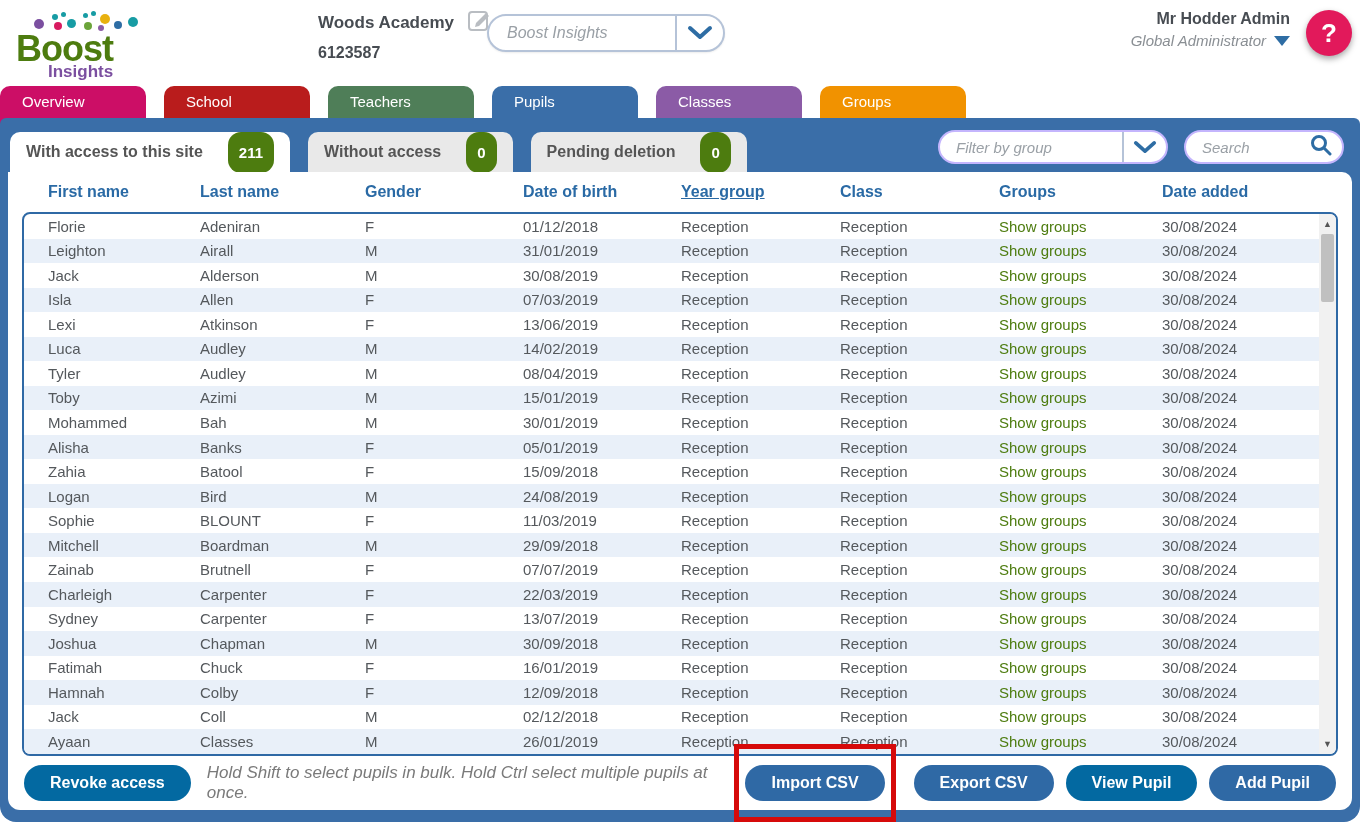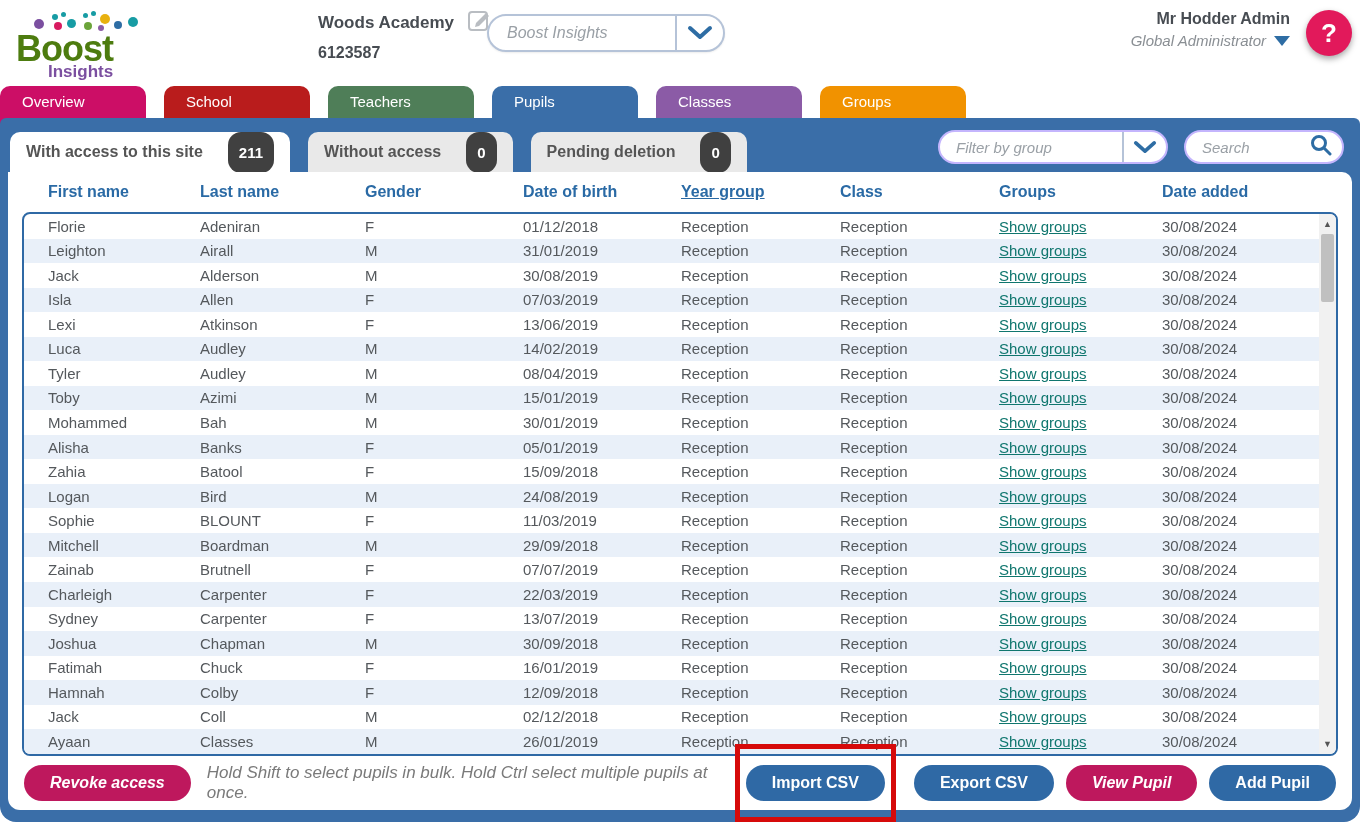--- a/index.html
+++ b/index.html
@@ -52,21 +52,21 @@
     font-size:15px; line-height:32px; padding-left:22px; cursor:pointer; }
 
   
   .panel { position:absolute; top:118px; left:0; width:1360px; height:704px; background:#3A6EA8;
     border-radius:6px 6px 16px 16px; }
 
   .subtab-row { height:54px; display:flex; align-items:flex-end; padding:0 16px 0 10px; gap:18px; }
   .subtab { height:40px; display:flex; align-items:center; gap:25px; padding:0 16px;
     border-radius:10px 10px 0 0; font-size:16px; font-weight:bold; color:#555; background:#E9E9E9; cursor:pointer; }
   .subtab.active { background:#fff; }
-  .count-badge { background:#404040; color:#fff; font-size:15px; font-weight:bold; border-radius:13px;
+  .count-badge { background:#4d7c0f; color:#fff; font-size:15px; font-weight:bold; border-radius:13px;
     padding:12px 11px; }
 
   .filter-group { margin-left:auto; display:flex; align-items:center; gap:16px; padding-bottom:8px; }
   .pill { height:34px; background:#fff; border:2px solid #c4b5fd; border-radius:17px; display:flex;
     align-items:center; }
   .filter-pill { width:230px; cursor:pointer; }
   .filter-pill .val { flex:1; padding-left:16px; font-size:15px; font-style:italic; color:#9AA0A6; }
   .filter-pill .chev { width:44px; height:100%; border-left:2px solid #B5C3D8; display:flex; align-items:center; justify-content:center; }
   .search-pill { width:160px; padding:0 10px 0 4px; }
   .search-pill input { flex:1; border:none; outline:none; font-size:15px; font-style:italic; color:#555;
@@ -80,35 +80,35 @@
     grid-template-columns:152px 165px 158px 158px 159px 159px 163px 1fr; align-items:center; }
   .th { font-size:16px; font-weight:bold; color:#2A6AA5; cursor:pointer; }
   .th.sorted { text-decoration:underline; }
 
   .listbox { margin:0 14px; height:544px; border:2px solid #2F69A5; border-radius:8px; display:flex;
     overflow:hidden; background:#fff; }
   .rows { flex:1; display:flex; flex-direction:column; }
   .row { height:calc(540px / 22); display:grid; grid-template-columns:152px 165px 158px 158px 159px 159px 163px 1fr;
     align-items:center; padding-left:24px; font-size:15px; color:#54585C; cursor:pointer; }
   .row:nth-child(even) { background:#E9F0F9; }
-  .row .link { color:#0f766e; text-decoration:underline; }
+  .row .link { color:#4d7c0f; }
 
   .scrollbar { width:17px; background:#F1F1F1; position:relative; }
   .sb-arrow { position:absolute; left:0; width:17px; height:16px; display:flex; align-items:center;
     justify-content:center; font-size:9px; color:#555; cursor:pointer; }
   .sb-up { top:2px; } .sb-down { bottom:2px; }
   .sb-thumb { position:absolute; top:20px; left:2px; right:2px; height:68px; background:#C0C0C0;
     border-radius:2px; cursor:pointer; }
 
   
   .footer { position:absolute; left:0; right:0; bottom:0; height:54px; display:flex; align-items:center;
     padding:0 16px; }
   .btn { height:36px; border:none; border-radius:18px; background:#2F69A5; color:#fff; font-size:16px;
     font-weight:bold; padding:0 26px; cursor:pointer; font-family:"Liberation Sans", sans-serif; white-space:nowrap; }
-  .btn.disabled { background:#be185d;font-style:italic; }
+  .btn.disabled { background:#0369a1; }
   .hint { font-size:17px; font-style:italic; color:#7A7A7A; margin-left:16px; flex:1; }
   .red-box { border:5px solid #D60A0A; padding:16px 6px; margin-right:6px; }
   .footer .gap { margin-left:12px; }
 </style>
 </head>
 <body>
 
 <div class="page">
 
   <div class="header">

